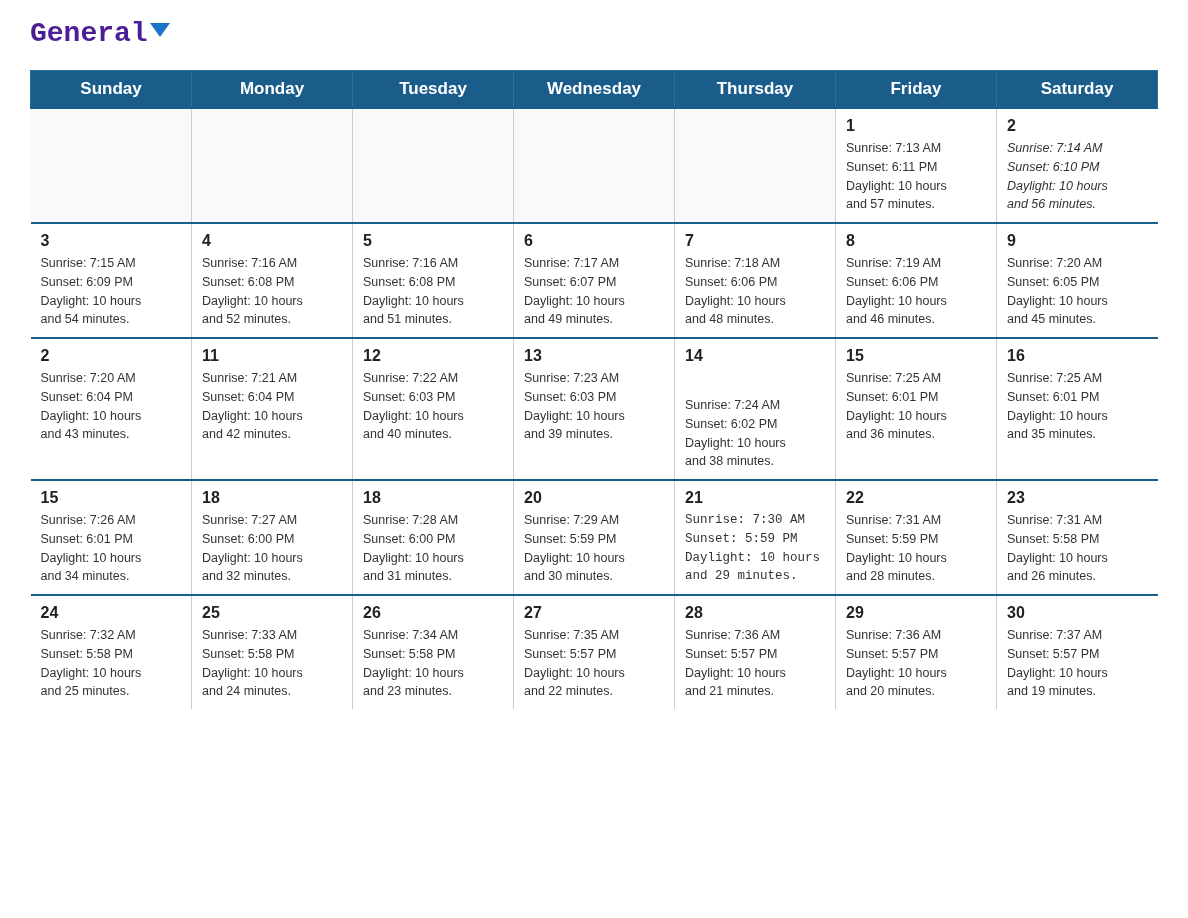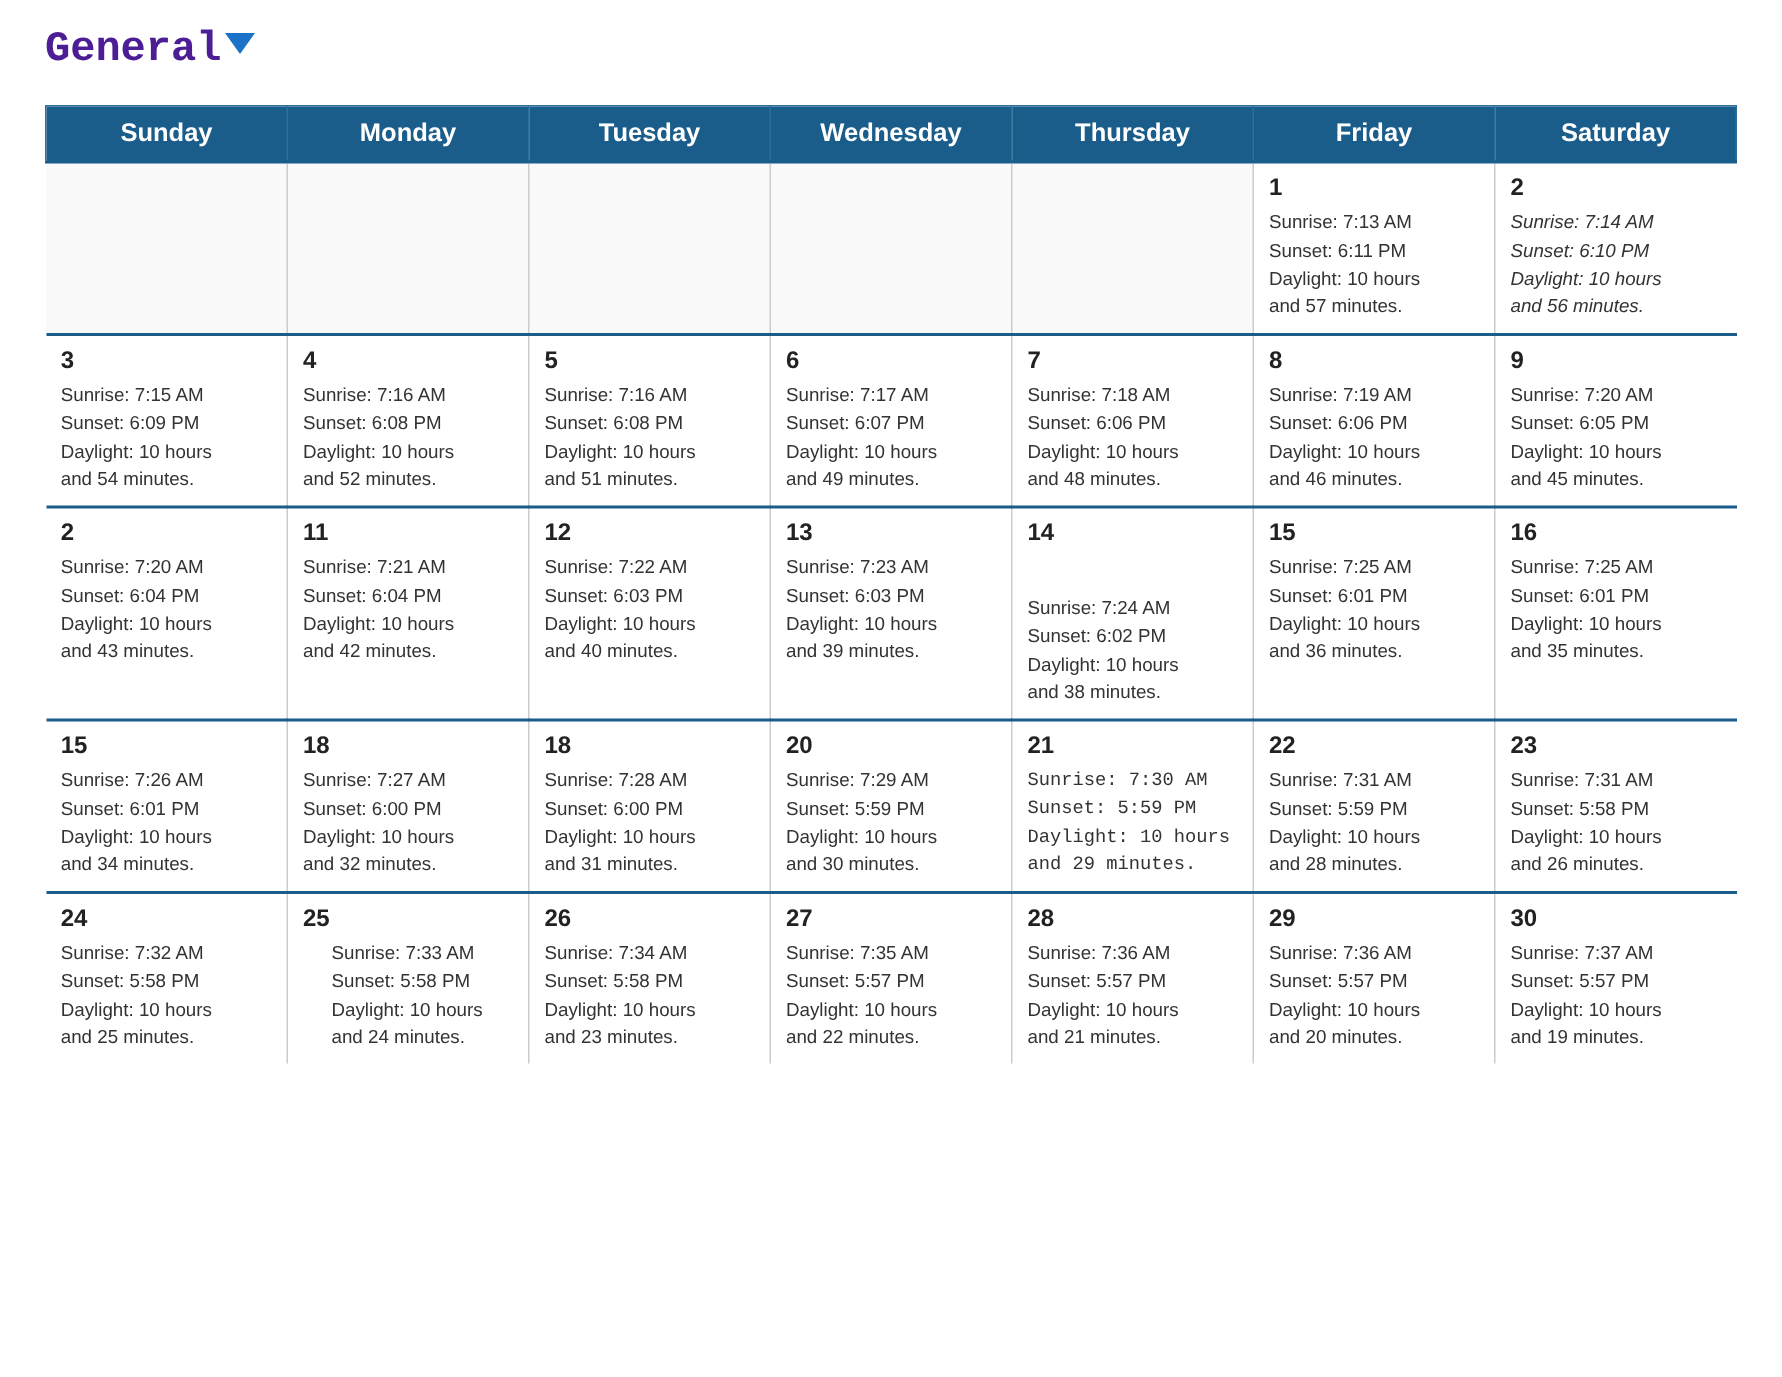--- a/index.html
+++ b/index.html
@@ -313,21 +313,21 @@
       <tr>
         <td>
           <span class="day-num">24</span>
           <div class="day-info" style="white-space: pre-line;">Sunrise: 7:32 AM
 Sunset: 5:58 PM
 Daylight: 10 hours
 and 25 minutes.</div>
         </td>
         <td>
           <span class="day-num">25</span>
-          <div class="day-info" style="white-space: pre-line; margin-left: 19px;">Sunrise: 7:33 AM
+          <div class="day-info" style="white-space: pre-line;">Sunrise: 7:33 AM
 Sunset: 5:58 PM
 Daylight: 10 hours
 and 24 minutes.</div>
         </td>
         <td>
           <span class="day-num">26</span>
           <div class="day-info" style="white-space: pre-line;">Sunrise: 7:34 AM
 Sunset: 5:58 PM
 Daylight: 10 hours
 and 23 minutes.</div>

